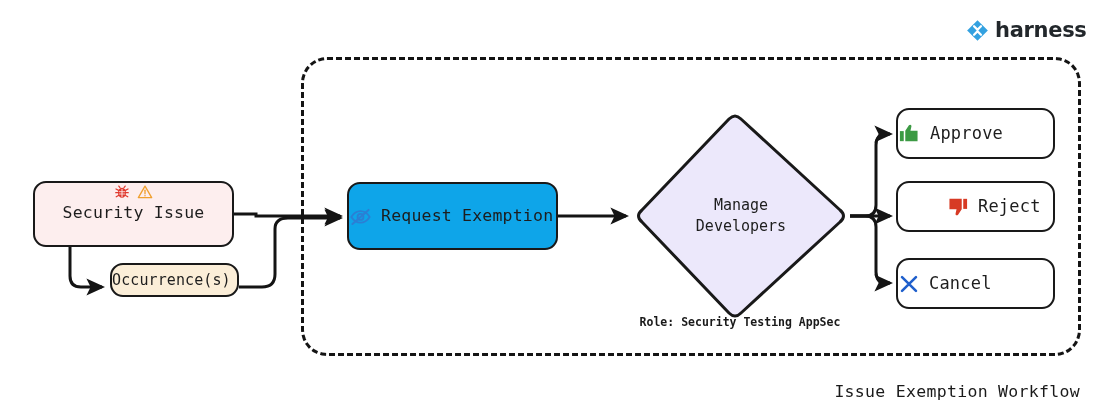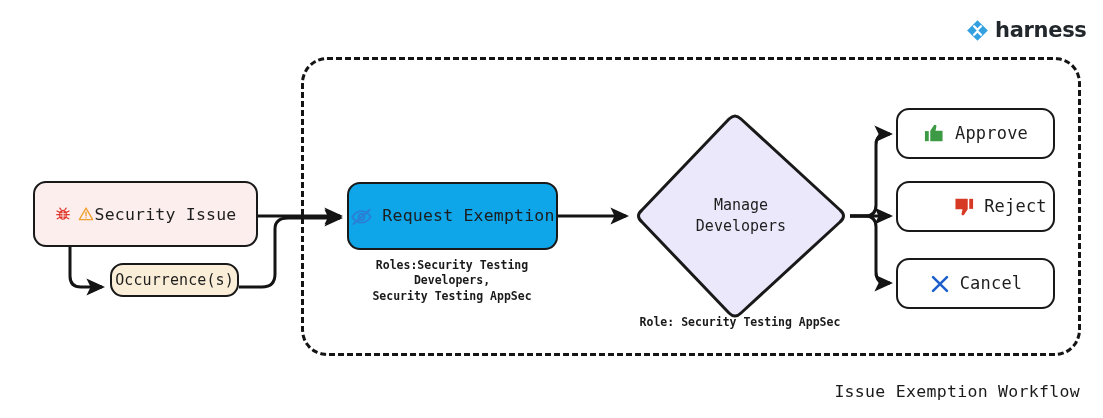--- a/index.html
+++ b/index.html
@@ -29,39 +29,39 @@
   }
 
   
   .node {
     position: absolute;
     box-sizing: border-box;
     border: 2.6px solid #191919;
     border-radius: 13px;
     display: flex;
     align-items: center;
-    justify-content: center;
+    justify-content: flex-start;
     text-align: center;
     color: #1d1d1d;
     font-family: "DejaVu Sans Mono", "Liberation Mono", monospace;
     z-index: 4;
   }
   .node-inner {
     display: flex;
     align-items: center;
     justify-content: center;
     gap: 9px;
     line-height: 1.28;
   }
 
   
   #node-security-issue {
-    left: 33px; top: 181px; width: 225px; height: 66px;
+    left: 33px; top: 181px; width: 201px; height: 66px;
     background: #fdeeee;
-    flex-direction: row;
+    flex-direction: column;
     gap: 1px;
   }
   #node-security-issue .icon-row {
     display: flex; align-items: center; justify-content: center; gap: 7px;
     height: 18px;
     margin-bottom: 1px;
   }
   #node-security-issue .label {
     font-size: 16.5px;
     letter-spacing: 0.2px;
@@ -270,24 +270,20 @@
 
   <div class="node outcome" id="node-cancel">
     <div class="node-inner">
       <svg width="22" height="22" viewBox="0 0 24 24">
         <path d="M4.4 4.4 L19.6 19.6 M19.6 4.4 L4.4 19.6" stroke="#1f5fcc" stroke-width="2.8" stroke-linecap="round"></path>
       </svg>
       <span>Cancel</span>
     </div>
   </div>
 
-  <div class="caption" id="caption-request-roles">
-    <div>Roles:Security Testing Developers,</div>
-    <div>Security Testing AppSec</div>
-  </div>
 
   <div class="caption" id="caption-manage-role">Role: Security Testing AppSec</div>
 
   <div class="caption" id="caption-workflow-title">Issue Exemption Workflow</div>
 
   <div id="brand-logo">
     <svg width="23" height="23" viewBox="0 0 24 24">
       <path d="M12 1.2 L22.8 12 L12 22.8 L1.2 12 Z" fill="#33a1e0"></path>
       <path d="M8.4 7.6 L12 11.2 L15.6 7.6 M8.4 16.4 L12 12.8 L15.6 16.4" stroke="#ffffff" stroke-width="2.4" fill="none" stroke-linecap="round" stroke-linejoin="round"></path>
     </svg>

